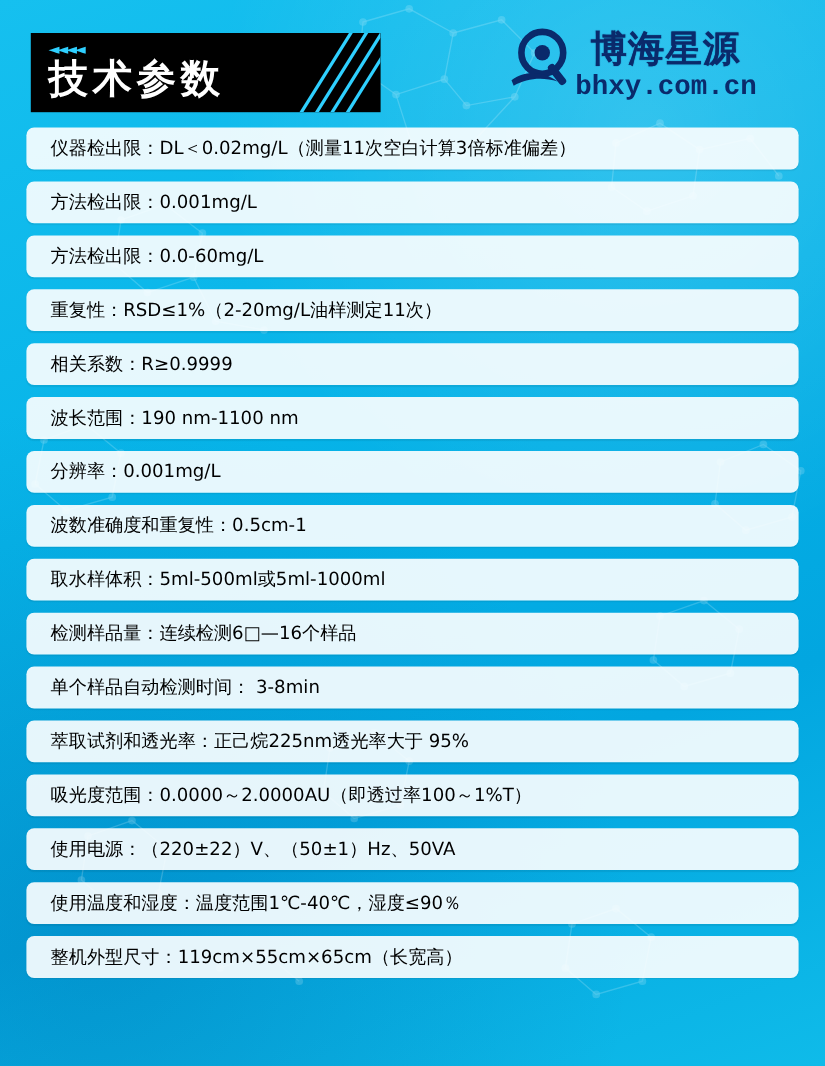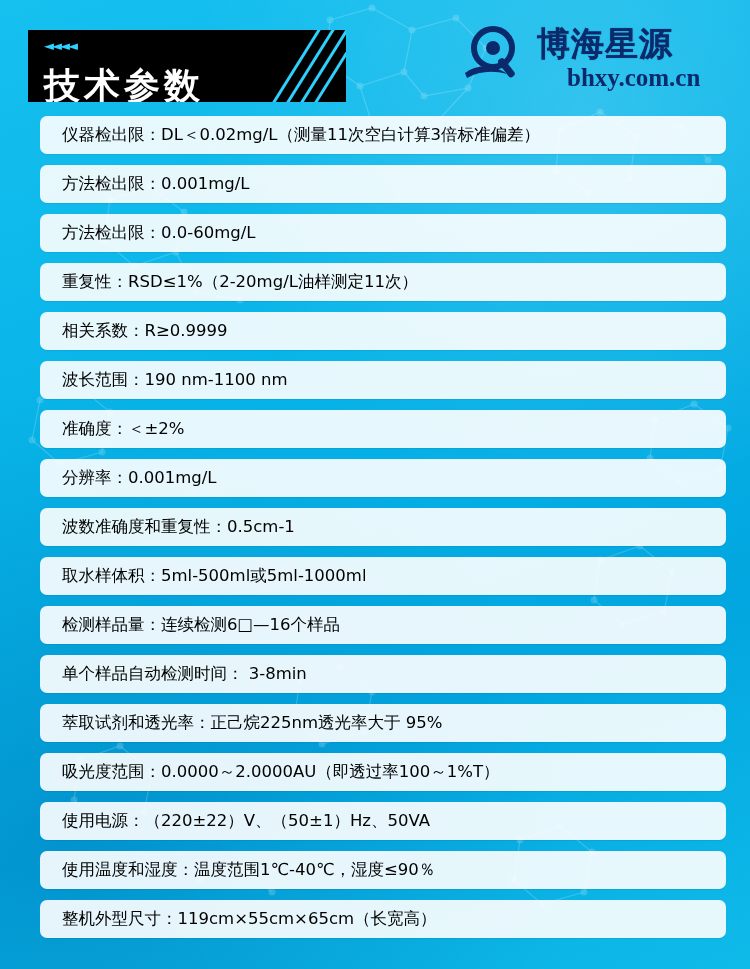--- a/index.html
+++ b/index.html
@@ -72,21 +72,21 @@
     left: 16px;
     top: 8px;
     color: #2fd0ff;
     font-size: 13px;
     letter-spacing: -2px;
     font-family: "DejaVu Sans", sans-serif;
   }
   .page-title {
     position: absolute;
     left: 16px;
-    top: 32px;
+    top: 18px;
     color: #fff;
     font-size: 36px;
     font-weight: bold;
     letter-spacing: 4px;
     font-family: "DejaVu Sans", sans-serif;
   }
   .logo {
     position: absolute;
     right: 22px;
     top: 22px;
@@ -109,36 +109,35 @@
     font-size: 33px;
     font-weight: bold;
     color: #0a2a6b;
     letter-spacing: 1px;
     text-shadow: 0 0 1px #0a2a6b;
   }
   .logo-url {
     position: absolute;
     left: 60px;
     top: 42px;
-    font-family: Liberation Serif, serif;
+    font-family: Liberation Mono, monospace;
     font-size: 25px;
     font-weight: bold;
     color: #0a2a6b;
     letter-spacing: 0px;
-    margin-left: 44px;
   }
 
   
   .spec-list {
     padding: 4px 24px 0 24px;
   }
   .spec-row {
     background: rgba(255,255,255,0.90);
     border-radius: 7px;
-    margin: 0 0 11px 16px;
+    margin: 0 0 11px 0;
     height: 38px;
     display: flex;
     align-items: center;
     padding: 0 10px 0 22px;
     box-shadow: 0 1px 1px rgba(0,0,0,0.07);
   }
   .spec-text {
     font-family: "DejaVu Sans", sans-serif;
     font-size: 16.5px;
     color: #000;
@@ -280,23 +279,20 @@
     <div class="spec-row">
         <span class="spec-text">重复性：RSD≤1%（2-20mg/L油样测定11次）</span>
       </div>
     <div class="spec-row">
         <span class="spec-text">相关系数：R≥0.9999</span>
       </div>
     <div class="spec-row">
         <span class="spec-text">波长范围：190 nm-1100 nm</span>
       </div>
     <div class="spec-row">
-        <span class="spec-text">准确度：＜±2%</span>
-      </div>
-    <div class="spec-row">
         <span class="spec-text">分辨率：0.001mg/L</span>
       </div>
     <div class="spec-row">
         <span class="spec-text">波数准确度和重复性：0.5cm-1</span>
       </div>
     <div class="spec-row">
         <span class="spec-text">取水样体积：5ml-500ml或5ml-1000ml</span>
       </div>
     <div class="spec-row">
         <span class="spec-text">检测样品量：连续检测6□—16个样品</span>

